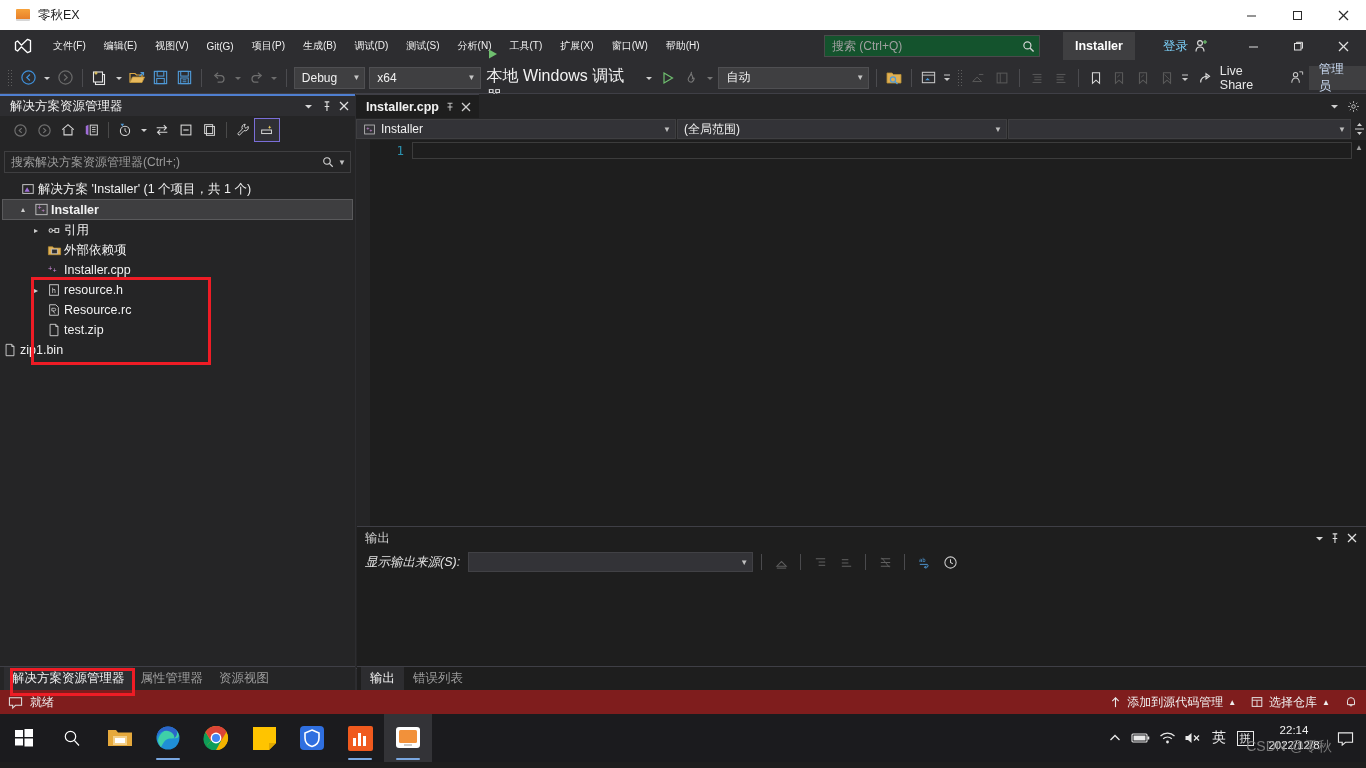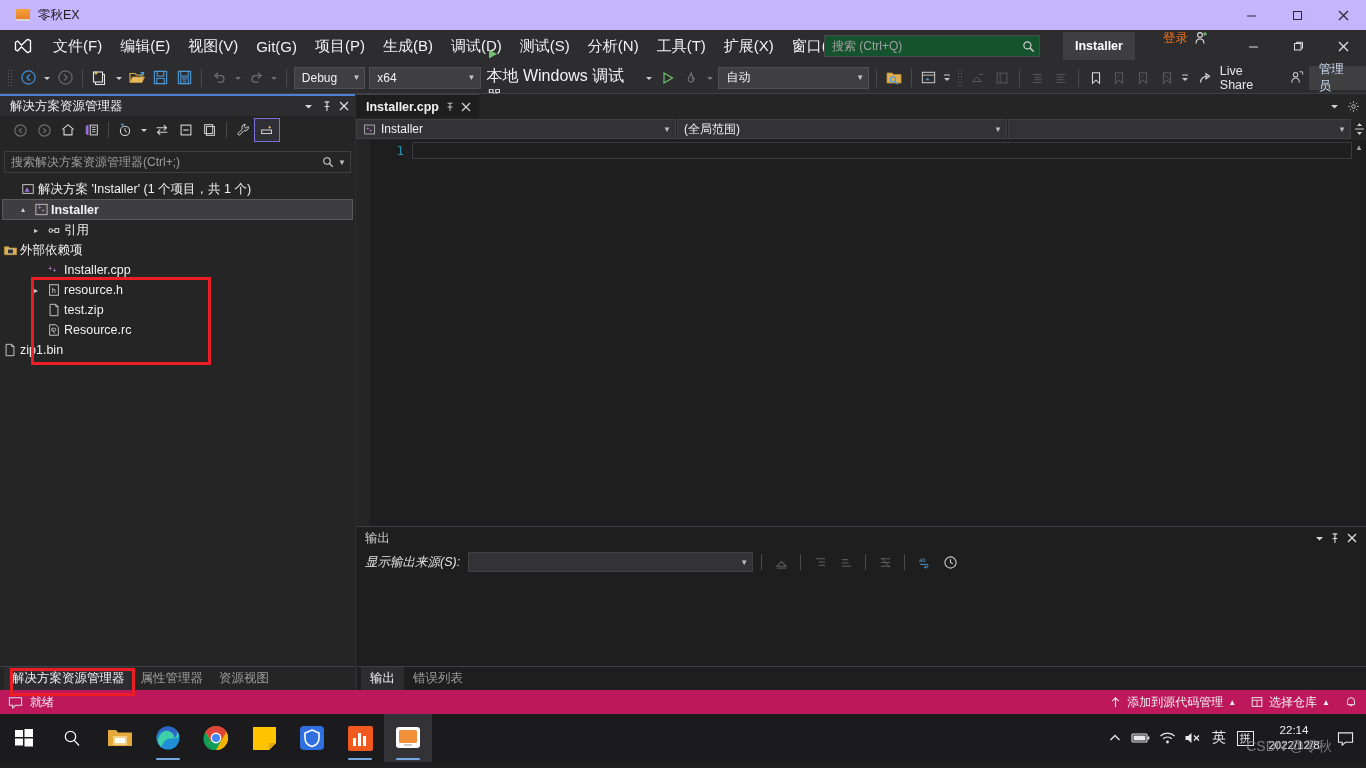--- a/index.html
+++ b/index.html
@@ -8,21 +8,21 @@
     overflow: hidden;
     background: #1e1e1e;
     font-family: "Liberation Sans", "DejaVu Sans", sans-serif;
     font-size: 12px;
     color: #f1f1f1;
     -webkit-font-smoothing: antialiased;
   }
 
   
   .titlebar {
-    height: 30px; background: #c4b5fd; color: #000000;
+    height: 30px; background: #ffffff; color: #000000;
     display: flex; align-items: center; position: relative;
   }
   .titlebar .tb-icon {
     width: 14px; height: 12px; margin-left: 16px; margin-right: 8px;
     background: linear-gradient(#f7a23b,#e8802a); border-radius: 1px;
     border-bottom: 2px solid #d7d7d7; position: relative;
   }
   .titlebar .tb-title { font-size: 12.5px; color: #1b1b1b; }
   .tb-buttons { position: absolute; right: 0; top: 0; height: 30px; display: flex; }
   .tb-btn {
@@ -35,37 +35,37 @@
   .menubar {
     height: 32px; background: #2d2d30; display: flex; align-items: center;
     position: relative;
   }
   .vs-logo {
     width: 30px; height: 32px; display: flex; align-items: center; justify-content: center;
     margin-left: 8px;
   }
   .menu-items { display: flex; align-items: center; margin-left: 6px; }
   .menu-item {
-    padding: 4px 9px; color: #f1f1f1; font-size: 15px; white-space: nowrap;
+    padding: 4px 9px; color: #f1f1f1; font-size: 10px; white-space: nowrap;
   }
   .search-box {
     position: absolute; left: 824px; top: 5px; width: 216px; height: 22px;
     background: #14532d; border: 1px solid #4a4a4b; display: flex;
     align-items: center; padding: 0 4px 0 7px;
   }
   .search-box .sb-text { color: #a0a0a0; font-size: 12px; flex: 1; }
   .search-box .sb-icon { color: #c8c8c8; font-size: 13px; }
   .installer-chip {
     position: absolute; left: 1063px; top: 2px; height: 28px;
     background: #3f3f41; display: flex; align-items: center; padding: 0 12px;
     font-weight: bold; font-size: 12.5px; color: #ffffff;
   }
   .signin {
     position: absolute; left: 1163px; top: 0; height: 32px; display: flex;
-    gap: 5px; font-size: 12.5px; color: #f97316;
+    align-items: center; gap: 5px; font-size: 12.5px; color: #7dd3fc;
   }
   .mb-buttons { position: absolute; right: 0; top: 0; height: 32px; display: flex; }
   .mb-btn { width: 45px; height: 32px; display:flex; align-items:center; justify-content:center; color:#e8e8e8; }
 
   
   .toolbar {
     height: 32px; background: #2d2d30; display: flex; align-items: center;
     padding-left: 4px; gap: 0px; border-bottom: 1px solid #3f3f46;
     position: relative;
   }
@@ -197,21 +197,21 @@
   .op-combo .oc-arr { margin-left:auto; font-size:8px; color:#c0c0c0;}
   .op-sep { width:1px; height:16px; background:#4a4a4d; margin: 0 4px; }
   .op-i { width: 22px; height:20px; display:flex; align-items:center; justify-content:center; }
   .op-body { flex:1; background:#1e1e1e; }
   .op-tabs { height: 24px; display:flex; align-items:flex-end; padding-left: 4px; border-top:1px solid #3f3f46; }
   .op-tab { padding: 3px 9px; font-size: 12.5px; color:#9d9d9d; }
   .op-tab.active { color:#f1f1f1; background:#2d2d30; }
 
   
   .statusbar {
-    height: 24px; background: #be185d; display: flex; align-items: center;
+    height: 24px; background: #7f1d1d; display: flex; align-items: center;
     padding: 0 8px; font-size: 12px; color: #f0f0f0;
   }
   .sb-left { display:flex; align-items:center; gap:7px; }
   .sb-right { margin-left:auto; display:flex; align-items:center; gap:14px; }
   .sb-grp { display:flex; align-items:center; gap:5px; }
 
   
   .taskbar {
     height: 48px; background: #1b1b1e; display: flex; align-items: center; position: relative;
   }
@@ -682,21 +682,21 @@
         <span class="ticon">
           <svg class="ic" width="15" height="15" viewBox="0 0 16 16">
               <circle cx="4" cy="8" r="1.8" fill="none" stroke="#d8d8d8" stroke-width="1.1"></circle>
               <line x1="5.8" y1="8" x2="8.5" y2="8" stroke="#d8d8d8" stroke-width="1.1"></line>
               <rect x="8.5" y="6" width="4" height="4" fill="none" stroke="#d8d8d8" stroke-width="1.1"></rect>
             </svg>
         </span>
         <span class="tlabel">引用</span>
       </div>
 
-      <div class="trow" style="">
+      <div class="trow" style="padding-left:44px">
         <span class="ticon">
           <svg class="ic" width="15" height="15" viewBox="0 0 16 16">
               <path d="M1.5 12.5 V4 H6 L7.2 5.4 H14.5 V12.5 Z" fill="#e0b055" stroke="#b88f33" stroke-width="0.8"></path>
               <rect x="5" y="6.5" width="6" height="5" fill="#2d2d30" stroke="#c8c8c8" stroke-width="0.8"></rect>
             </svg>
         </span>
         <span class="tlabel">外部依赖项</span>
       </div>
 
       <div class="trow" style="padding-left:44px">
@@ -716,35 +716,35 @@
               <rect x="3" y="2" width="10" height="12" fill="none" stroke="#d8d8d8" stroke-width="1"></rect>
               <text x="5.5" y="11" font-size="8" fill="#d8d8d8" font-family="monospace">h</text>
             </svg>
         </span>
         <span class="tlabel">resource.h</span>
       </div>
 
       <div class="trow" style="padding-left:44px">
         <span class="ticon">
           <svg class="ic" width="14" height="14" viewBox="0 0 16 16">
-              <path d="M3.5 1.5 H10 L12.5 4 V14.5 H3.5 Z" fill="none" stroke="#d8d8d8" stroke-width="1"></path>
-              <path d="M10 1.5 V4 H12.5" fill="none" stroke="#d8d8d8" stroke-width="1"></path>
-            </svg>
-        </span>
-        <span class="tlabel">test.zip</span>
+              <path d="M3 2 H10 L13 5 V14 H3 Z" fill="none" stroke="#d8d8d8" stroke-width="1"></path>
+              <path d="M5.5 6 h3 a1.5 1.5 0 0 1 0 3 h-3 Z M7 9 l2 3" fill="none" stroke="#d8d8d8" stroke-width="0.9"></path>
+            </svg>
+        </span>
+        <span class="tlabel">Resource.rc</span>
       </div>
 
       <div class="trow" style="padding-left:44px">
         <span class="ticon">
           <svg class="ic" width="14" height="14" viewBox="0 0 16 16">
-              <path d="M3 2 H10 L13 5 V14 H3 Z" fill="none" stroke="#d8d8d8" stroke-width="1"></path>
-              <path d="M5.5 6 h3 a1.5 1.5 0 0 1 0 3 h-3 Z M7 9 l2 3" fill="none" stroke="#d8d8d8" stroke-width="0.9"></path>
-            </svg>
-        </span>
-        <span class="tlabel">Resource.rc</span>
+              <path d="M3.5 1.5 H10 L12.5 4 V14.5 H3.5 Z" fill="none" stroke="#d8d8d8" stroke-width="1"></path>
+              <path d="M10 1.5 V4 H12.5" fill="none" stroke="#d8d8d8" stroke-width="1"></path>
+            </svg>
+        </span>
+        <span class="tlabel">test.zip</span>
       </div>
 
       <div class="trow" style="">
         <span class="ticon">
           <svg class="ic" width="14" height="14" viewBox="0 0 16 16">
               <path d="M3.5 1.5 H10 L12.5 4 V14.5 H3.5 Z" fill="none" stroke="#d8d8d8" stroke-width="1"></path>
               <path d="M10 1.5 V4 H12.5" fill="none" stroke="#d8d8d8" stroke-width="1"></path>
             </svg>
         </span>
         <span class="tlabel">zip1.bin</span>

